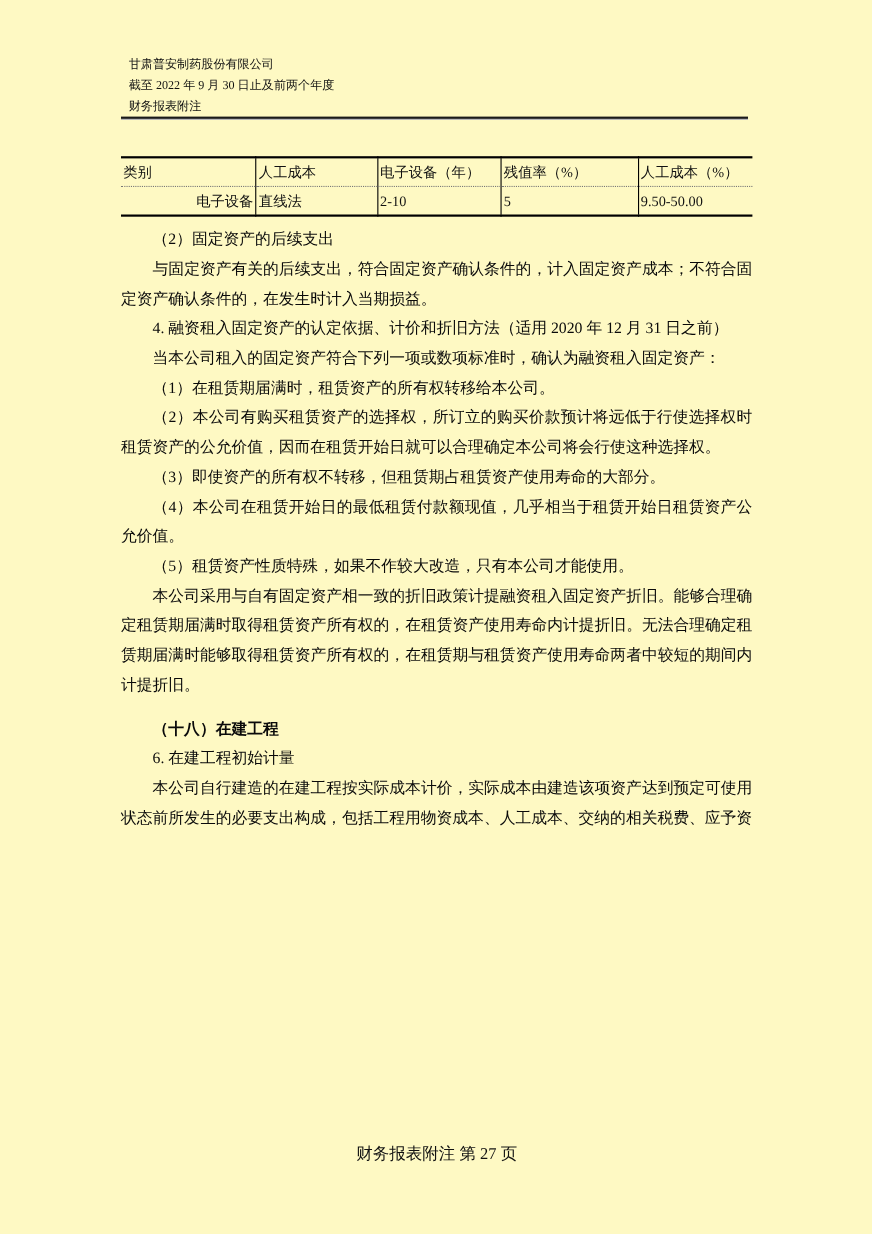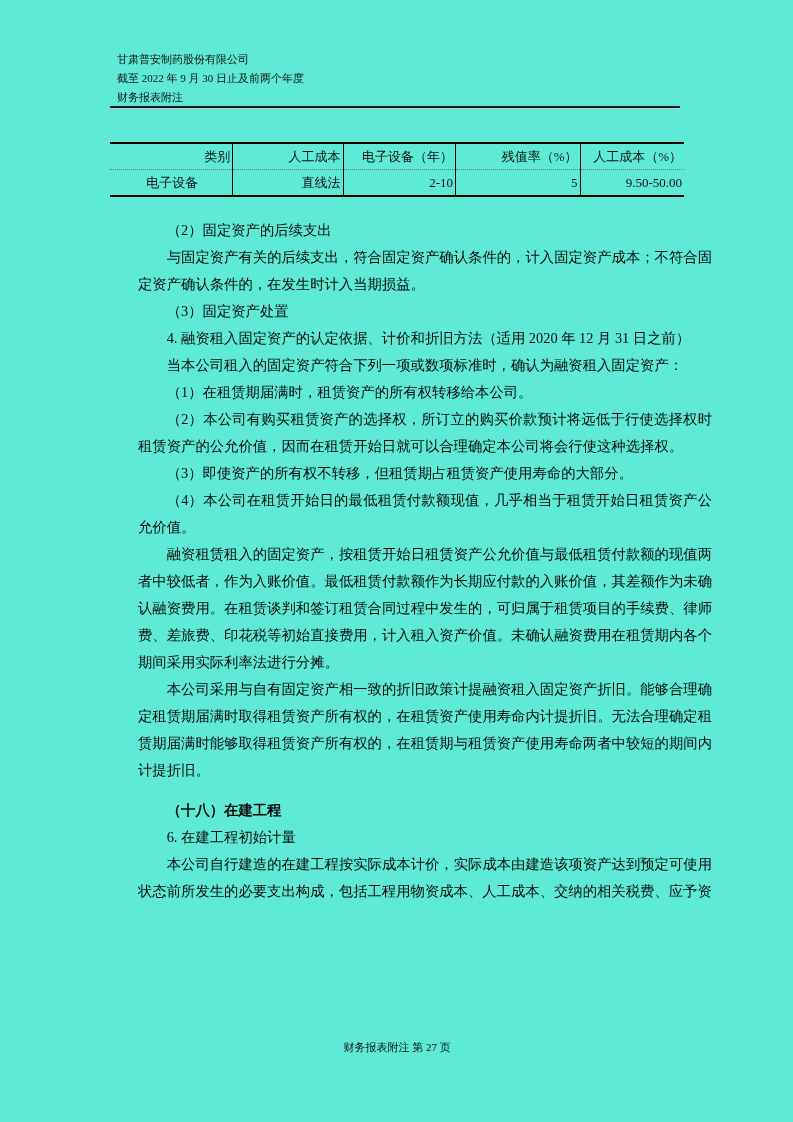--- a/index.html
+++ b/index.html
@@ -1,20 +1,20 @@
 <!DOCTYPE html>
 <html><head>
 <meta charset="utf-8">
 <style>
   html, body { margin: 0; padding: 0; background: #e8e8e8; }
   .page {
     position: relative;
     width: 793px;
     height: 1122px;
-    background: #5eead4;
+    background: #fef9c3;
     overflow: hidden;
     font-family: "Liberation Serif", "DejaVu Serif", serif;
     color: #000000;
   }
   
   .doc-header {
     position: absolute;
     left: 117px;
     top: 50px;
     font-size: 11px;
@@ -40,53 +40,52 @@
     table-layout: fixed;
     border-top: 2.5px solid #000;
     border-bottom: 2.5px solid #000;
     font-size: 13px;
     color: #111;
   }
   .dep-table th, .dep-table td {
     height: 25px;
     padding: 0 2px;
     font-weight: normal;
-    text-align: right;
+    text-align: left;
     vertical-align: middle;
     overflow: hidden;
     white-space: nowrap;
   }
   .dep-table th { border-bottom: 1px dotted #777; }
   .dep-table th:not(:first-child),
   .dep-table td:not(:first-child) { border-left: 1.2px solid #000; }
-  .dep-table td:first-child { text-align: center; padding-left: 4px; }
+  .dep-table td:first-child { text-align: right; padding-left: 4px; }
   
   .doc-body {
     position: absolute;
     left: 110px;
-    top: 217px;
+    top: 205px;
     width: 574px;
     font-size: 14.35px;
     line-height: 27px;
     text-align: justify;
     text-justify: inter-ideograph;
     color: #0a0a0a;
-    margin-left: 28px;
   }
   .doc-body p { margin: 0; text-indent: 2em; }
   .doc-body p.numbered-heading { font-weight: normal; }
   .doc-body p.section-heading { font-weight: bold; margin-top: 13px; }
   
   .page-footer {
     position: absolute;
     left: 110px;
     top: 1040px;
     width: 574px;
     text-align: center;
-    font-size: 11px;
+    font-size: 15px;
     color: #111;
   }
 </style>
 </head>
 <body>
 
 <div class="page">
 
   <div class="doc-header">
     <div>甘肃普安制药股份有限公司</div>
@@ -120,28 +119,27 @@
           <td>2-10</td>
           <td>5</td>
           <td>9.50-50.00</td>
         </tr>
       </tbody>
   </table>
 
   <div class="doc-body">
       <p class="item-subheading">（2）固定资产的后续支出</p>
       <p class="paragraph">与固定资产有关的后续支出，符合固定资产确认条件的，计入固定资产成本；不符合固定资产确认条件的，在发生时计入当期损益。</p>
-      <p class="item-subheading">（3）固定资产处置</p>
       <p class="numbered-heading">4. 融资租入固定资产的认定依据、计价和折旧方法（适用 2020 年 12 月 31 日之前）</p>
       <p class="paragraph">当本公司租入的固定资产符合下列一项或数项标准时，确认为融资租入固定资产：</p>
       <p class="paragraph">（1）在租赁期届满时，租赁资产的所有权转移给本公司。</p>
       <p class="paragraph">（2）本公司有购买租赁资产的选择权，所订立的购买价款预计将远低于行使选择权时租赁资产的公允价值，因而在租赁开始日就可以合理确定本公司将会行使这种选择权。</p>
       <p class="paragraph">（3）即使资产的所有权不转移，但租赁期占租赁资产使用寿命的大部分。</p>
       <p class="paragraph">（4）本公司在租赁开始日的最低租赁付款额现值，几乎相当于租赁开始日租赁资产公允价值。</p>
-      <p class="paragraph">融资租赁租入的固定资产，按租赁开始日租赁资产公允价值与最低租赁付款额的现值两者中较低者，作为入账价值。最低租赁付款额作为长期应付款的入账价值，其差额作为未确认融资费用。在租赁谈判和签订租赁合同过程中发生的，可归属于租赁项目的手续费、律师费、差旅费、印花税等初始直接费用，计入租入资产价值。未确认融资费用在租赁期内各个期间采用实际利率法进行分摊。</p>
+      <p class="paragraph">（5）租赁资产性质特殊，如果不作较大改造，只有本公司才能使用。</p>
       <p class="paragraph">本公司采用与自有固定资产相一致的折旧政策计提融资租入固定资产折旧。能够合理确定租赁期届满时取得租赁资产所有权的，在租赁资产使用寿命内计提折旧。无法合理确定租赁期届满时能够取得租赁资产所有权的，在租赁期与租赁资产使用寿命两者中较短的期间内计提折旧。</p>
       <p class="section-heading">（十八）在建工程</p>
       <p class="numbered-heading">6. 在建工程初始计量</p>
       <p class="paragraph">本公司自行建造的在建工程按实际成本计价，实际成本由建造该项资产达到预定可使用状态前所发生的必要支出构成，包括工程用物资成本、人工成本、交纳的相关税费、应予资</p>
     </div>
 
   <div class="page-footer">
     <span>财务报表附注 第 27 页</span>
   </div>
 

